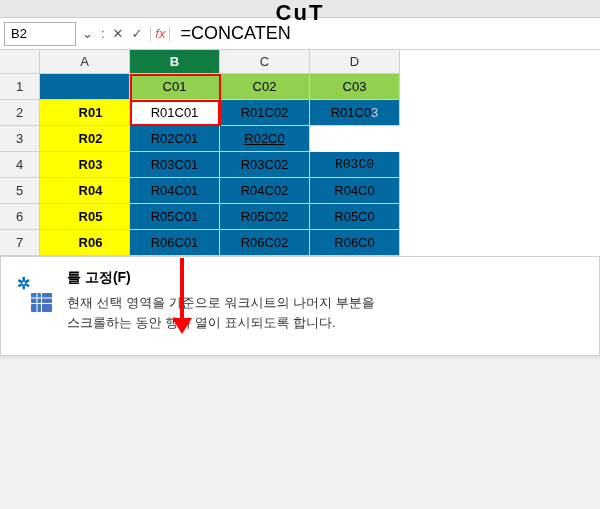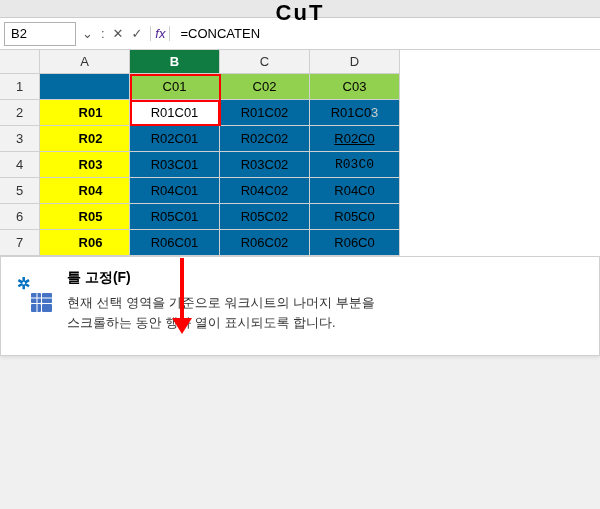--- a/index.html
+++ b/index.html
@@ -44,31 +44,31 @@
 
     .formula-bar-icon {
       font-size: 13px;
       color: #555;
       cursor: pointer;
       padding: 0 2px;
     }
 
     .formula-bar-fx {
       font-size: 13px;
-      color: #4c1d95;
+      color: #ef4444;
       font-style: italic;
       padding: 0 4px;
       border-left: 1px solid #ccc;
       border-right: 1px solid #ccc;
       margin: 0 2px;
     }
 
     .formula-input {
       flex: 1;
-      font-size: 13px;
+      font-size: 18px;
       color: #000;
       padding: 0 4px;
     }
 
     
     .spreadsheet {
       position: relative;
       background: #fff;
     }
 
@@ -302,21 +302,20 @@
         <div class="cell row-label">R01</div>
         <div class="cell active-cell">R01C01</div>
         <div class="cell">R01C02</div>
         <div class="cell" style="overflow:hidden;">R01C0<span style="color:#ccc;">3</span></div>
       </div>
 
       <div class="grid-row">
         <div class="row-num">3</div>
         <div class="cell row-label">R02</div>
         <div class="cell">R02C01</div>
-        <div class="cell">R02C02</div>
         <div class="cell" style="overflow:hidden;text-decoration:underline;">R02C0</div>
       </div>
 
       <div class="grid-row">
         <div class="row-num">4</div>
         <div class="cell row-label">R03</div>
         <div class="cell">R03C01</div>
         <div class="cell">R03C02</div>
         <div class="cell" style="overflow:hidden;font-family:Liberation Mono, monospace;">R03C0</div>
       </div>

